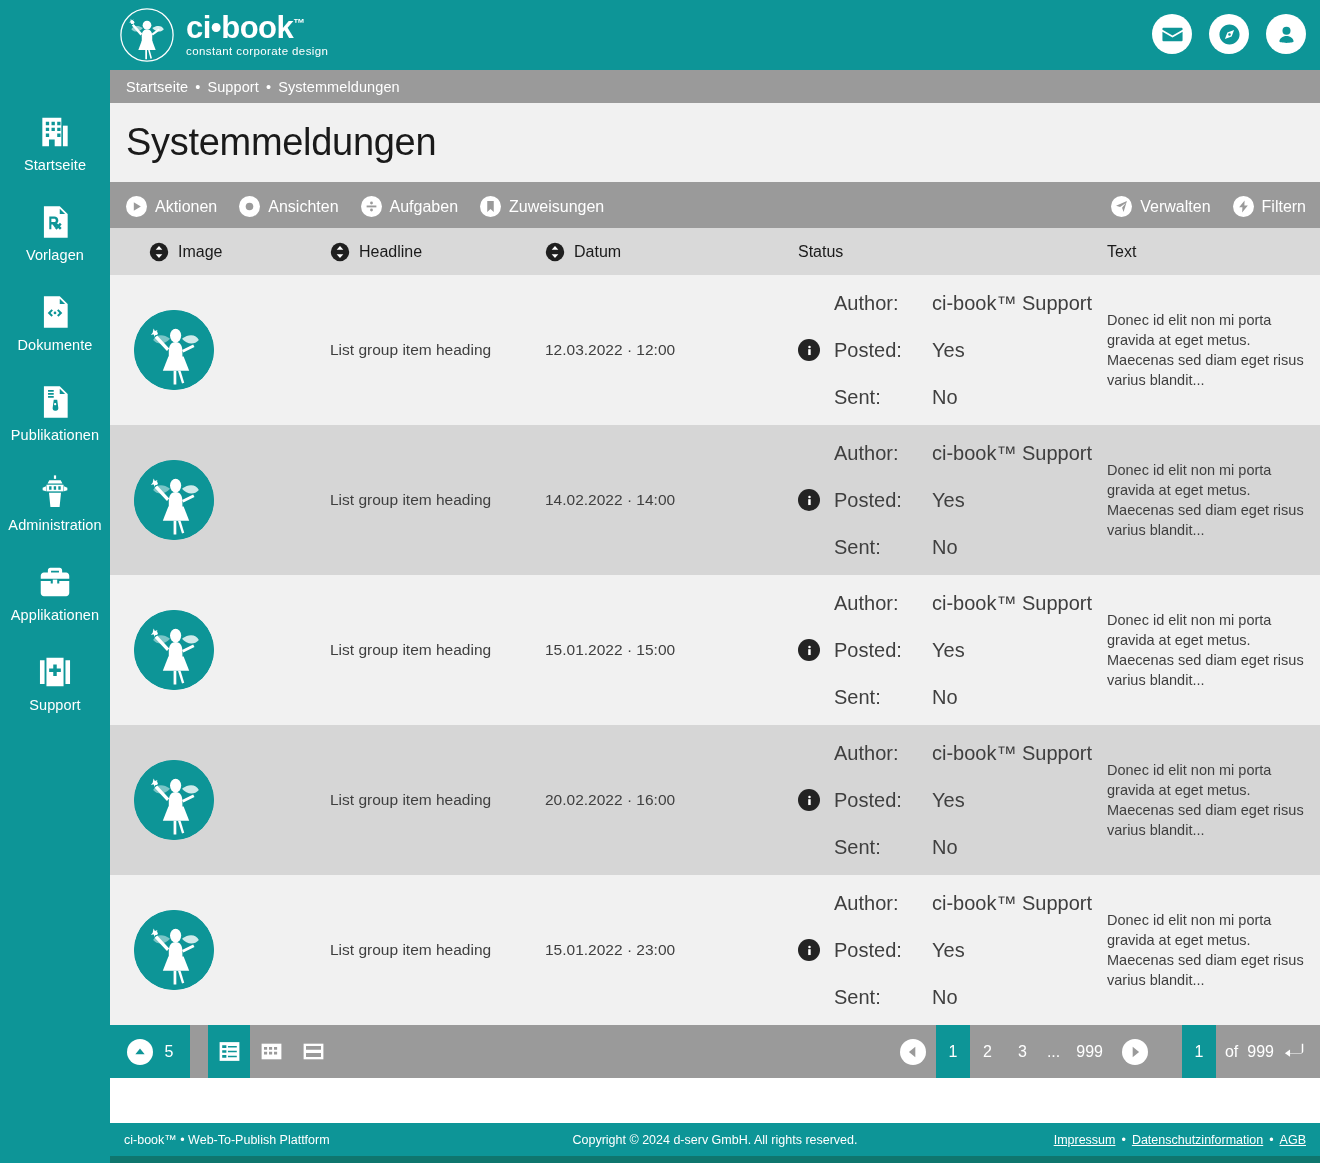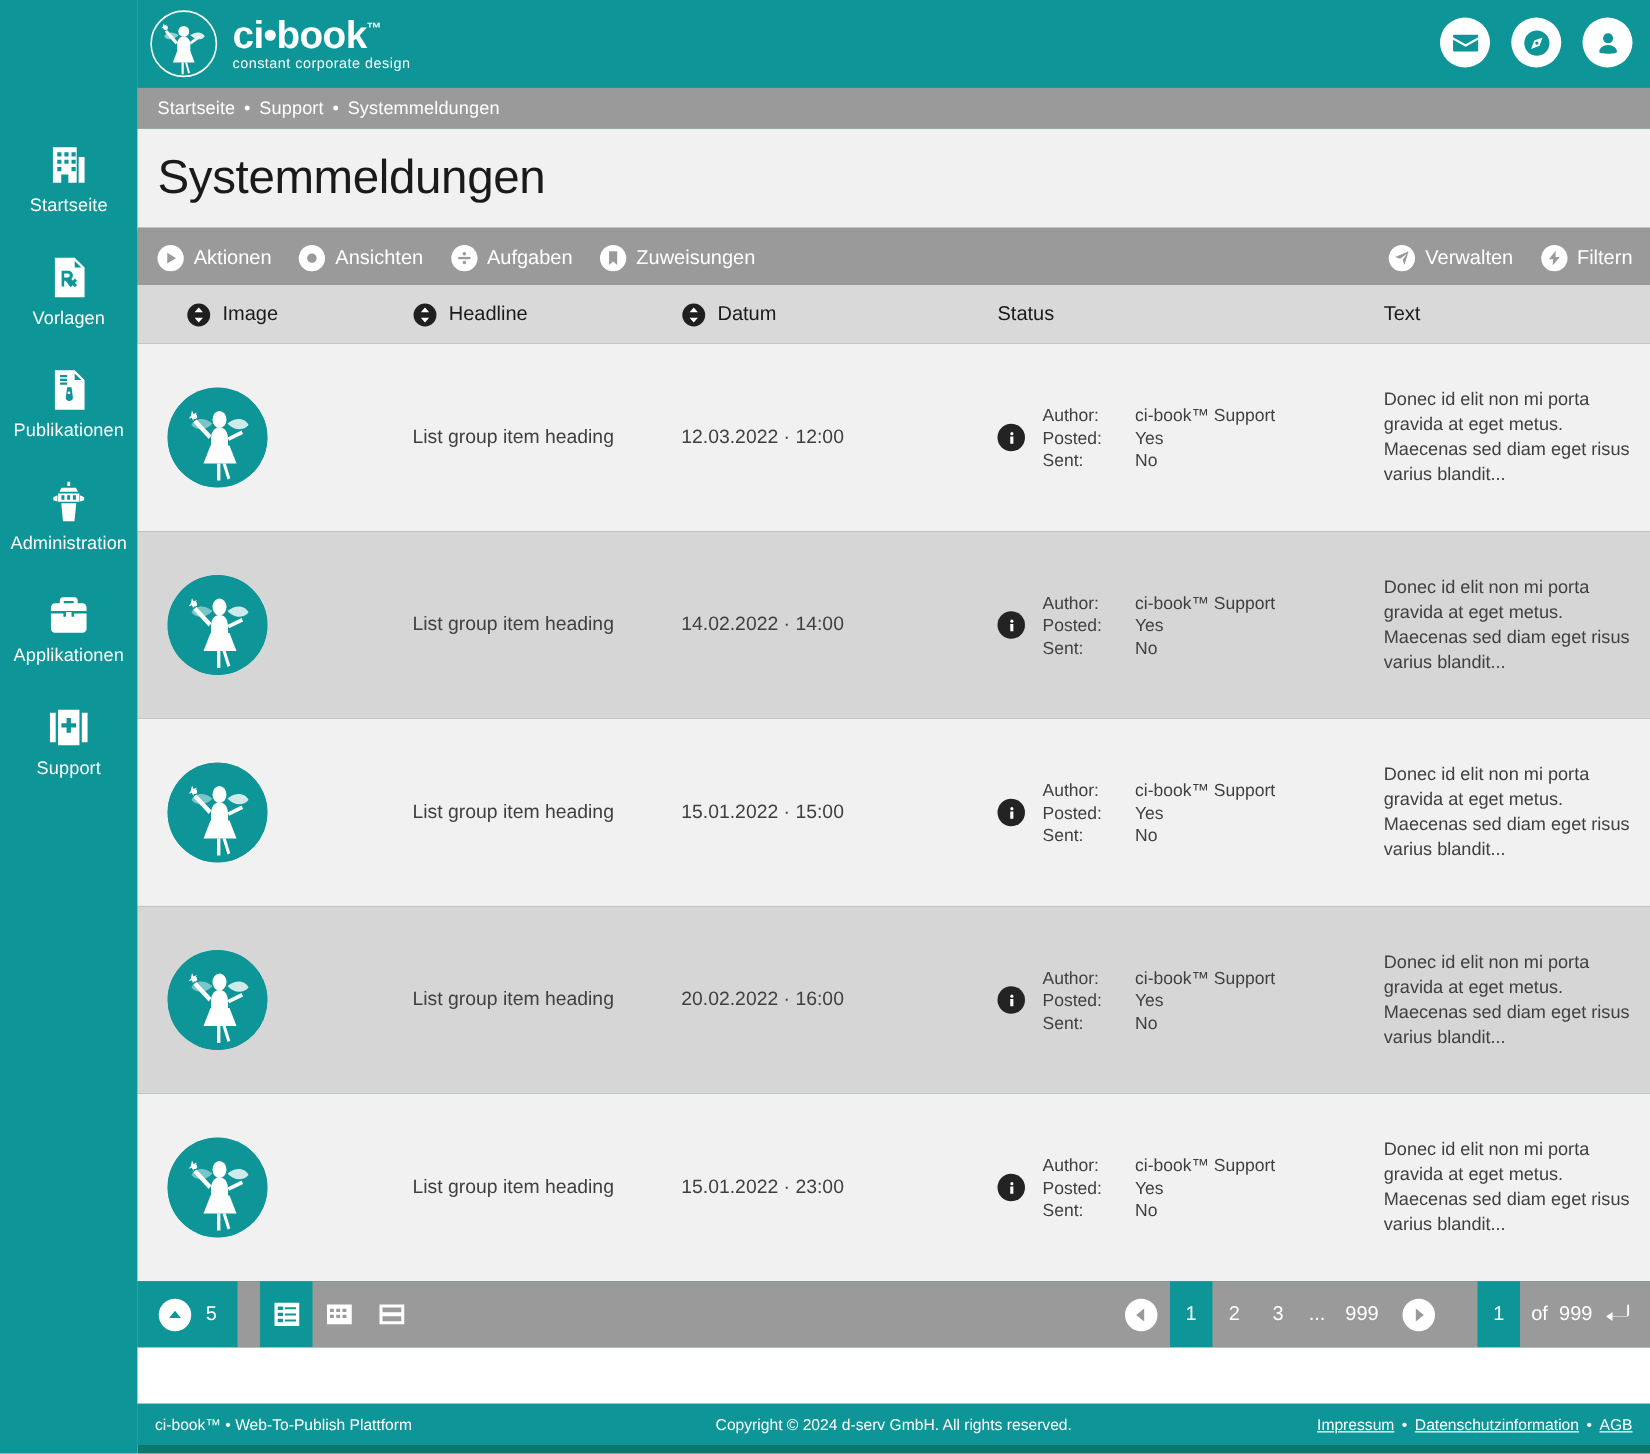--- a/index.html
+++ b/index.html
@@ -112,21 +112,21 @@
   .cell-image { width: 220px; padding-left: 24px; display: flex; align-items: center; }
   .avatar { width: 80px; height: 80px; border-radius: 50%; background: #0d9597;
             display:flex; align-items:center; justify-content:center; overflow:hidden; }
   .avatar svg { width: 80px; height: 80px; display: block; }
   .cell-head { width: 215px; font-size: 15.5px; color: #3f3f3f; }
   .cell-date { width: 225px; font-size: 15.5px; color: #3f3f3f; }
   .cell-status { width: 330px; padding-left: 28px; display: flex; align-items: center; gap: 14px; }
   .info-ico { width: 22px; height: 22px; border-radius: 50%; background: #232323;
               display:flex; align-items:center; justify-content:center; flex:none; cursor:pointer;}
   .info-ico svg { width: 13px; height: 13px; fill:#fff; display:block; }
-  .status-grid { display: grid; grid-template-columns: 74px auto; row-gap: 2px; font-size: 14px; color:#3f3f3f; }
+  .status-grid { display: grid; grid-template-columns: 74px auto; row-gap: 2px; font-size: 20px; color:#3f3f3f;gap:24px; }
   .cell-text { flex: 1; padding-left: 7px; font-size: 14.5px; line-height: 1.38; color: #3f3f3f;
                padding-right: 14px; }
 
   
   .pagebar { height: 53px; background: #9a9a9a; display: flex; align-items: stretch; }
   .pg-count {
     width: 80px; background: #0d9597; display: flex; align-items: center;
     justify-content: center; gap: 12px; color: #fff; cursor: pointer;
   }
   .pg-count .circ { width: 26px; height: 26px; border-radius: 50%; background: #fff;
@@ -188,20 +188,30 @@
       <span class="side-icon">
         <svg viewBox="0 0 24 24">
             <path d="M5 2h10l5 5v15H5V2zm10 1.6V7h3.4L15 3.6z"></path>
             <path fill="#0d9597" d="M8.4 8.6h3.1c1.5 0 2.6 1 2.6 2.4 0 1.1-.7 2-1.7 2.3l1 1.3-1.3 1.2-1.6-2.2h-.8v3h-1.3V8.6zm1.3 1.4v2h1.7c.7 0 1.1-.4 1.1-1s-.4-1-1.1-1H9.7z"></path>
             <path fill="#0d9597" d="M11.9 13.6l1.1-1.1 3.2 3.3-1.1 1.1-3.2-3.3zm3.2-1.1l1.1 1.1-3.2 3.3-1.1-1.1 3.2-3.3z"></path>
           </svg>
       </span>
       <span class="side-label">Vorlagen</span>
     </a>
 
+    <a class="side-item">
+      <span class="side-icon">
+        <svg viewBox="0 0 24 24">
+            <path d="M5 2h10l5 5v15H5V2zm10 1.6V7h3.4L15 3.6z"></path>
+            <path fill="#0d9597" d="M9.8 10.2l-2.4 2.4 2.4 2.4.9-.9-1.5-1.5 1.5-1.5-.9-.9zm4.4 0l-.9.9 1.5 1.5-1.5 1.5.9.9 2.4-2.4-2.4-2.4z"></path>
+            <circle fill="#0d9597" cx="12" cy="12.6" r=".85"></circle>
+          </svg>
+      </span>
+      <span class="side-label">Dokumente</span>
+    </a>
 
     <a class="side-item">
       <span class="side-icon">
         <svg viewBox="0 0 24 24">
             <path d="M5 2h10l5 5v15H5V2zm10 1.6V7h3.4L15 3.6z"></path>
             <path fill="#0d9597" d="M7.6 4.4h3.6v1.1H7.6zM7.6 6.3h3.6v1.1H7.6zM7.6 8.2h3.6v1.1H7.6z"></path>
             <path fill="#0d9597" d="M11.2 10.6h2.2l.7 5.2c.1.9-.6 1.7-1.5 1.7h-.6c-.9 0-1.6-.8-1.5-1.7l.7-5.2zm.9 2.1c-.4 0-.7.3-.7.7s.3.7.7.7.7-.3.7-.7-.3-.7-.7-.7z"></path>
           </svg>
       </span>
       <span class="side-label">Publikationen</span>

